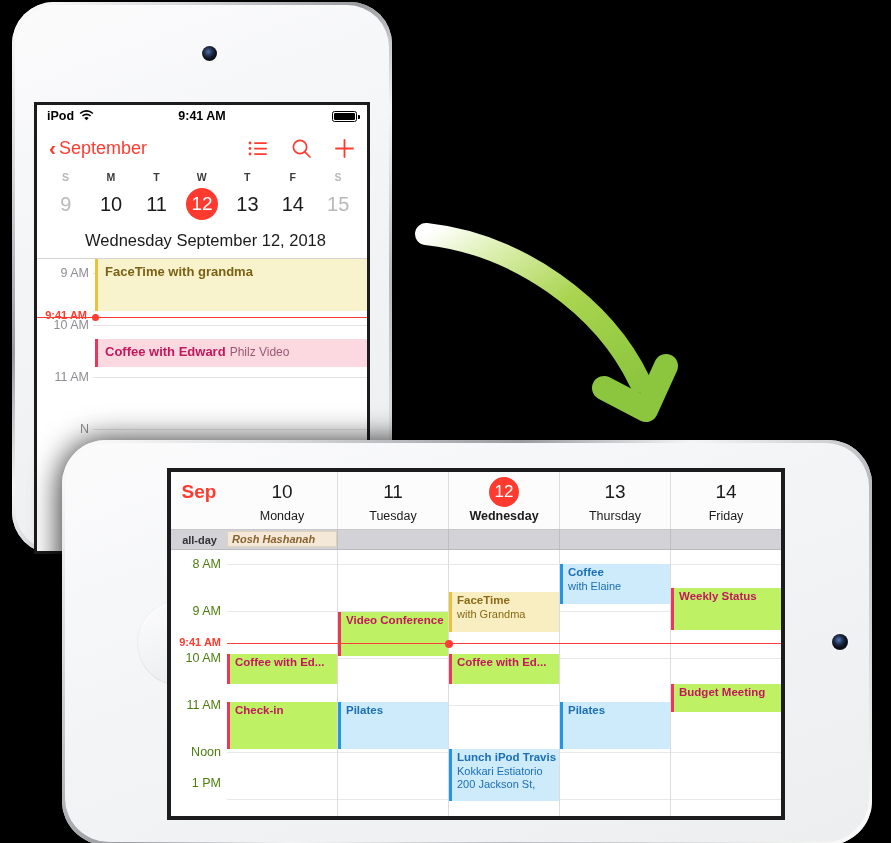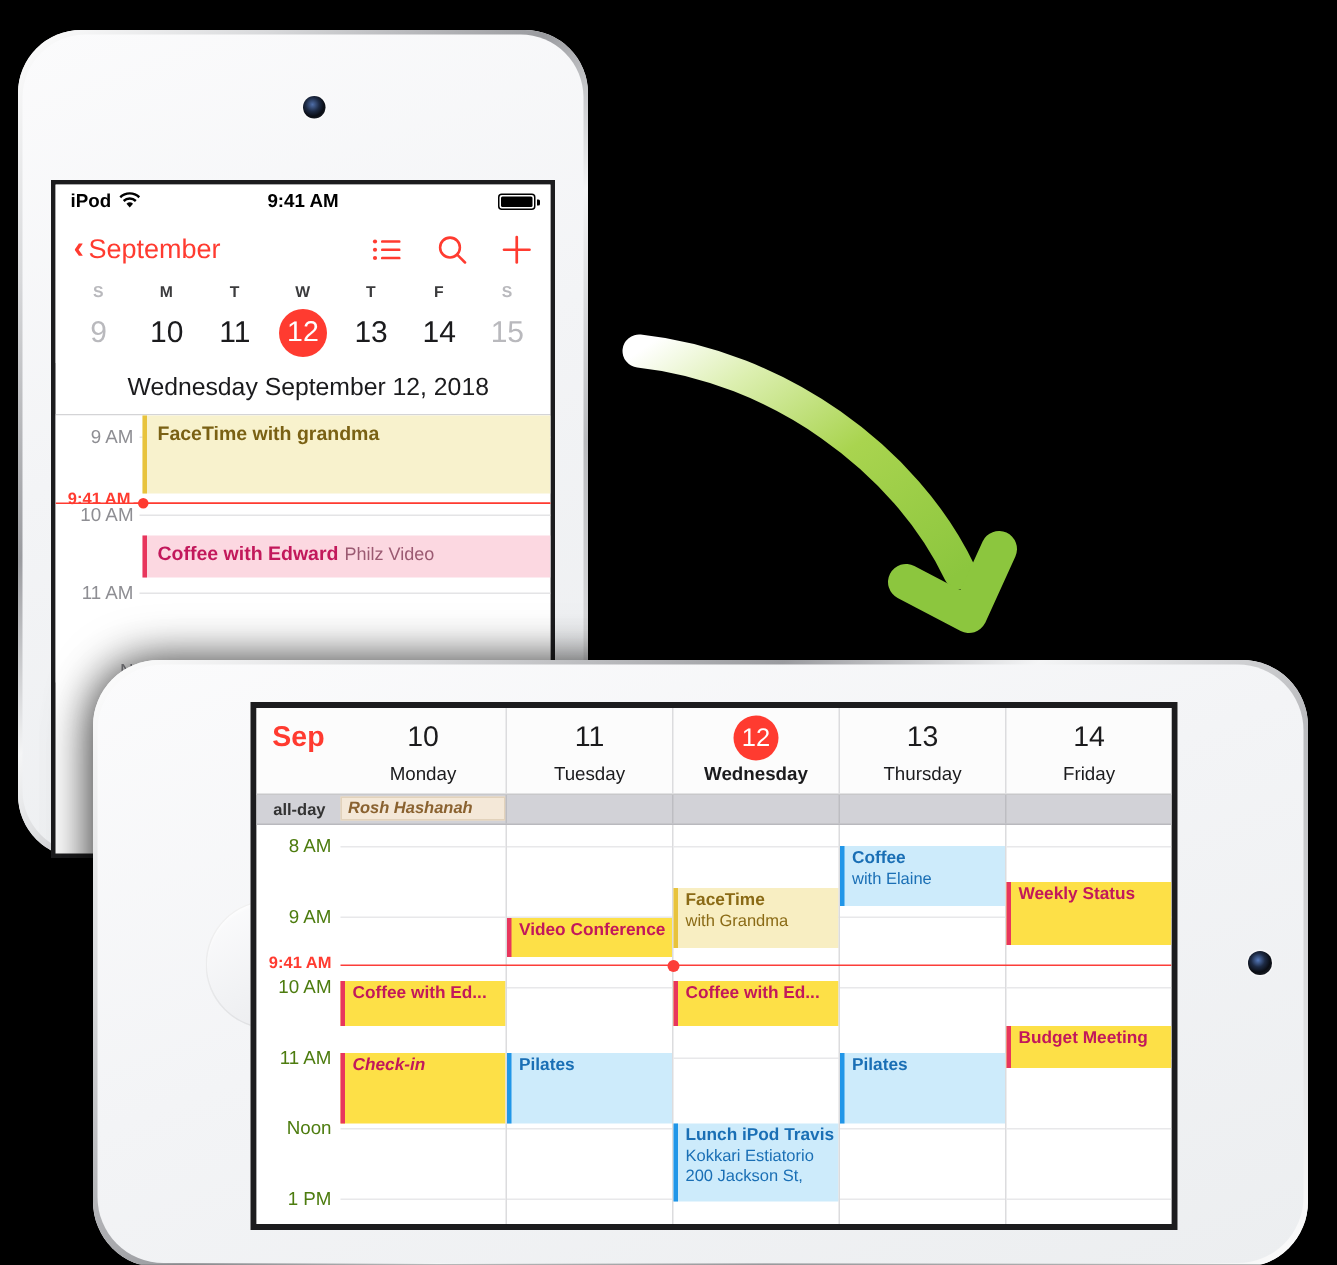--- a/index.html
+++ b/index.html
@@ -8,21 +8,21 @@
        -webkit-font-smoothing:antialiased;}
 
   
   .device{position:absolute;background:#f2f3f5;}
   .device .chrome-edge{position:absolute;inset:0;border-radius:inherit;
        background:linear-gradient(135deg,#ffffff 0%,#d8d9db 18%,#9a9b9f 38%,#f4f5f6 52%,#b9babd 70%,#ffffff 100%);}
   .device .body-face{position:absolute;inset:3px;border-radius:inherit;
        background:linear-gradient(160deg,#fbfbfc 0%,#f3f4f6 45%,#eceef0 100%);}
 
   
-  #portrait-device{left:12px;top:20px;width:380px;height:552px;border-radius:42px;
+  #portrait-device{left:12px;top:2px;width:380px;height:552px;border-radius:42px;
        box-shadow:0 6px 26px rgba(0,0,0,.55);}
   #portrait-screen{position:absolute;left:22px;top:100px;width:336px;height:452px;
        background:#fff;overflow:hidden;border:3px solid #1c1c1e;box-sizing:border-box;}
   #portrait-camera{position:absolute;left:190px;top:44px;width:15px;height:15px;border-radius:50%;
        background:radial-gradient(circle at 42% 38%,#4f6ea8 0%,#1d2a44 36%,#0a0d14 62%,#2b2f36 100%);
        box-shadow:0 0 0 1px rgba(255,255,255,.55);}
 
   
   #landscape-device{left:62px;top:440px;width:810px;height:405px;border-radius:44px;
        box-shadow:0 -2px 30px rgba(0,0,0,.55),0 8px 30px rgba(0,0,0,.5);}
@@ -115,21 +115,21 @@
   .l-timecol .tm{position:absolute;right:6px;font-size:12.5px;color:#4d7c0f;transform:translateY(-50%);}
   .l-cols{flex:1;position:relative;display:flex;}
   .l-col{flex:1;border-left:1px solid #dcdcde;position:relative;}
   .l-col:first-child{border-left:none;}
   .l-hline{position:absolute;left:0;right:0;height:1px;background:#e8e8ea;}
 
   .ev{position:absolute;left:0;right:0;box-sizing:border-box;padding:2px 2px 0 5px;
        overflow:hidden;line-height:1.18;}
   .ev .t{font-size:11.5px;font-weight:bold;display:block;}
   .ev .d{font-size:11px;font-weight:normal;display:block;}
-  .ev.pink{background:#fde047;border-left:3px solid #e8365d;}
+  .ev.pink{background:#bef264;border-left:3px solid #e8365d;}
   .ev.pink .t,.ev.pink .d{color:#c2185b;}
   .ev.blue{background:#cdebfb;border-left:3px solid #2196e8;}
   .ev.blue .t,.ev.blue .d{color:#1a6fb5;}
   .ev.yellow{background:#f8eec2;border-left:3px solid #e8c33c;}
   .ev.yellow .t,.ev.yellow .d{color:#8a6a15;}
 
   .l-now{position:absolute;left:0;right:0;z-index:6;pointer-events:none;}
   .l-now .tm{position:absolute;left:0;width:50px;text-align:right;top:-7px;font-size:11px;
        font-weight:bold;color:#ff3b30;}
   .l-now .ln{position:absolute;left:56px;right:0;top:0;height:1.4px;background:#fc3d39;}
@@ -301,45 +301,45 @@
           </div>
       </div>
 
       <div class="l-body">
         <div class="l-timecol" id="l-timecol">
             <span class="tm" style="top: 14px;">8 AM</span>
             <span class="tm" style="top: 61px;">9 AM</span>
             <span class="tm" style="top: 108px;">10 AM</span>
             <span class="tm" style="top: 155px;">11 AM</span>
             <span class="tm" style="top: 202px;">Noon</span>
-            <span class="tm" style="top: 249px;">1 PM</span>
+            <span class="tm" style="top: 233px;">1 PM</span>
           </div>
         <div class="l-cols" id="l-cols">
             <div class="l-col">
               <div class="l-hline" style="top: 14px;"></div>
               <div class="l-hline" style="top: 61px;"></div>
               <div class="l-hline" style="top: 108px;"></div>
               <div class="l-hline" style="top: 155px;"></div>
               <div class="l-hline" style="top: 202px;"></div>
               <div class="l-hline" style="top: 249px;"></div>
               <div class="ev pink" style="top: 104px; height: 30px;">
                 <span class="t">Coffee with Ed...</span>
               </div>
-              <div class="ev pink" style="top: 152px; height: 47px; font-style: italic;">
+              <div class="ev pink" style="top: 152px; height: 47px;">
                 <span class="t">Check-in</span>
               </div>
             </div>
             <div class="l-col">
               <div class="l-hline" style="top: 14px;"></div>
               <div class="l-hline" style="top: 61px;"></div>
               <div class="l-hline" style="top: 108px;"></div>
               <div class="l-hline" style="top: 155px;"></div>
               <div class="l-hline" style="top: 202px;"></div>
               <div class="l-hline" style="top: 249px;"></div>
-              <div class="ev pink" style="top: 62px; height: 26px;">
+              <div class="ev pink" style="top: 62px; height: 44px;">
                 <span class="t">Video Conference</span>
               </div>
               <div class="ev blue" style="top: 152px; height: 47px;">
                 <span class="t">Pilates</span>
               </div>
             </div>
             <div class="l-col">
               <div class="l-hline" style="top: 14px;"></div>
               <div class="l-hline" style="top: 61px;"></div>
               <div class="l-hline" style="top: 108px;"></div>

